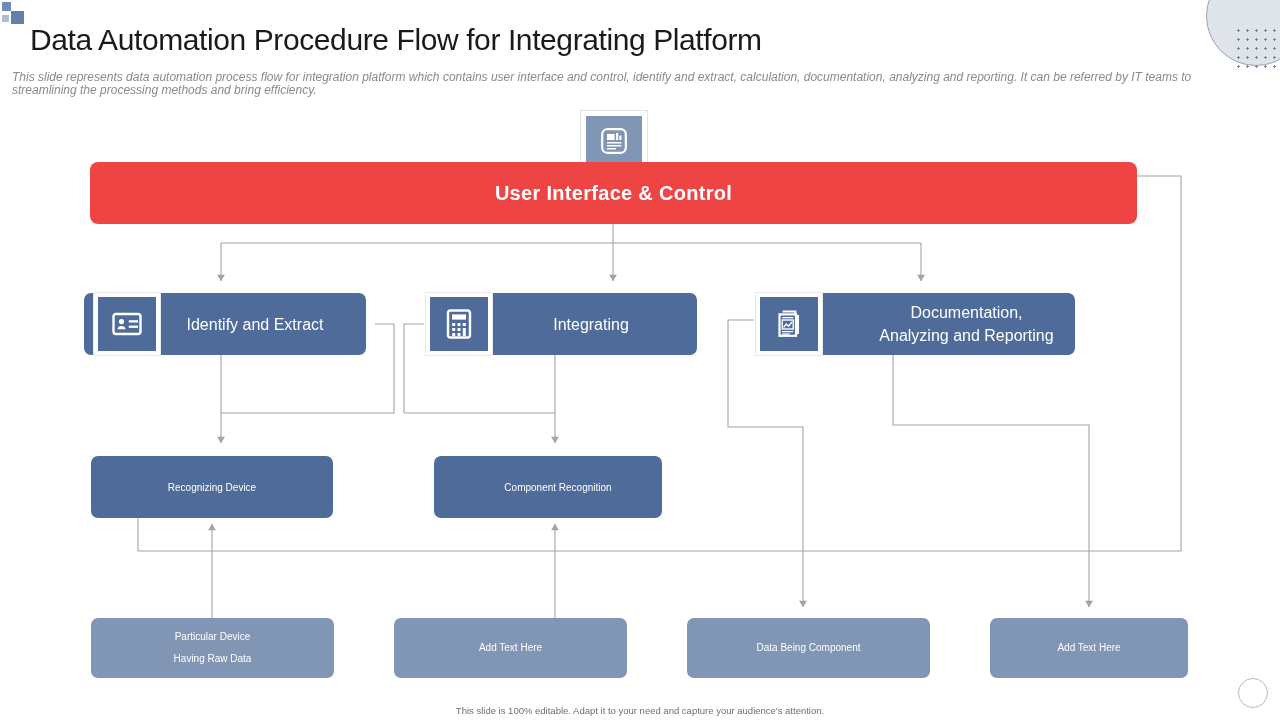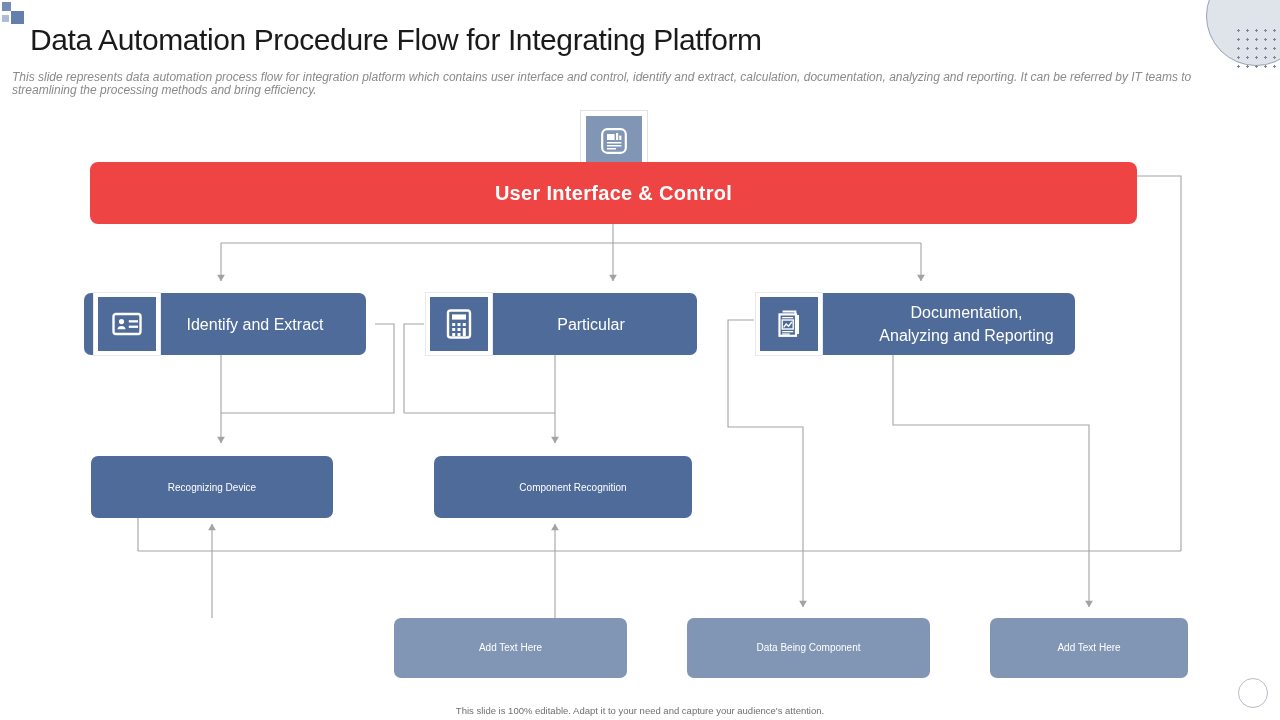--- a/index.html
+++ b/index.html
@@ -257,21 +257,21 @@
         <rect x="2.5" y="6" width="27" height="20" rx="2.4" fill="none" stroke="#ffffff" stroke-width="2.4"></rect>
         <circle cx="10.5" cy="13.6" r="2.6" fill="#ffffff"></circle>
         <path d="M6.4,21.2 a4.2,4.2 0 0 1 8.2,0 z" fill="#ffffff"></path>
         <rect x="17.8" y="12.2" width="9.2" height="2.3" fill="#ffffff"></rect>
         <rect x="17.8" y="17.6" width="9.2" height="2.3" fill="#ffffff"></rect>
       </svg>
     </span>
   </div>
 
   <div class="node mid" style="left:425px; top:293px; width:272px;">
-    <span class="node-label">Particular</span>
+    <span class="node-label">Integrating</span>
   </div>
   <div class="icon-tile mid-tile" style="left:426px; top:293px;">
     <span>
       <svg width="30" height="32" viewBox="0 0 30 32">
         <rect x="4" y="2.5" width="22" height="27" rx="2.6" fill="none" stroke="#ffffff" stroke-width="2.4"></rect>
         <rect x="8" y="6.4" width="14" height="5.2" fill="#ffffff"></rect>
         <rect x="8.2" y="15" width="3" height="3" fill="#ffffff"></rect>
         <rect x="13.5" y="15" width="3" height="3" fill="#ffffff"></rect>
         <rect x="18.8" y="15" width="3" height="3" fill="#ffffff"></rect>
         <rect x="8.2" y="20" width="3" height="3" fill="#ffffff"></rect>
@@ -297,24 +297,28 @@
         <path d="M10.6,19.4 l2.6,-3.4 l2.4,2.2 l3.2,-4.2" fill="none" stroke="#ffffff" stroke-width="1.4"></path>
         <rect x="9.2" y="23" width="11" height="1.3" fill="#ffffff"></rect>
         <rect x="9.2" y="25.4" width="7.5" height="1.3" fill="#ffffff"></rect>
       </svg>
     </span>
   </div>
 
   <div class="node sub" style="left:91px; top:456px; width:242px;">
     <span class="node-label">Recognizing Device</span>
   </div>
-  <div class="node sub" style="left:434px; top:456px; width:258px;padding-left:20px;">
+  <div class="node sub" style="left:434px; top:456px; width:228px;padding-left:20px;">
     <span class="node-label">Component Recognition</span>
   </div>
 
+  <div class="node bottom" style="left:91px; top:618px; width:243px;">
+    <span class="node-label">Particular Device
+Having Raw Data</span>
+  </div>
   <div class="node bottom" style="left:394px; top:618px; width:233px;">
     <span class="node-label">Add Text Here</span>
   </div>
   <div class="node bottom" style="left:687px; top:618px; width:243px;">
     <span class="node-label">Data Being Component</span>
   </div>
   <div class="node bottom" style="left:990px; top:618px; width:198px;">
     <span class="node-label">Add Text Here</span>
   </div>
 

